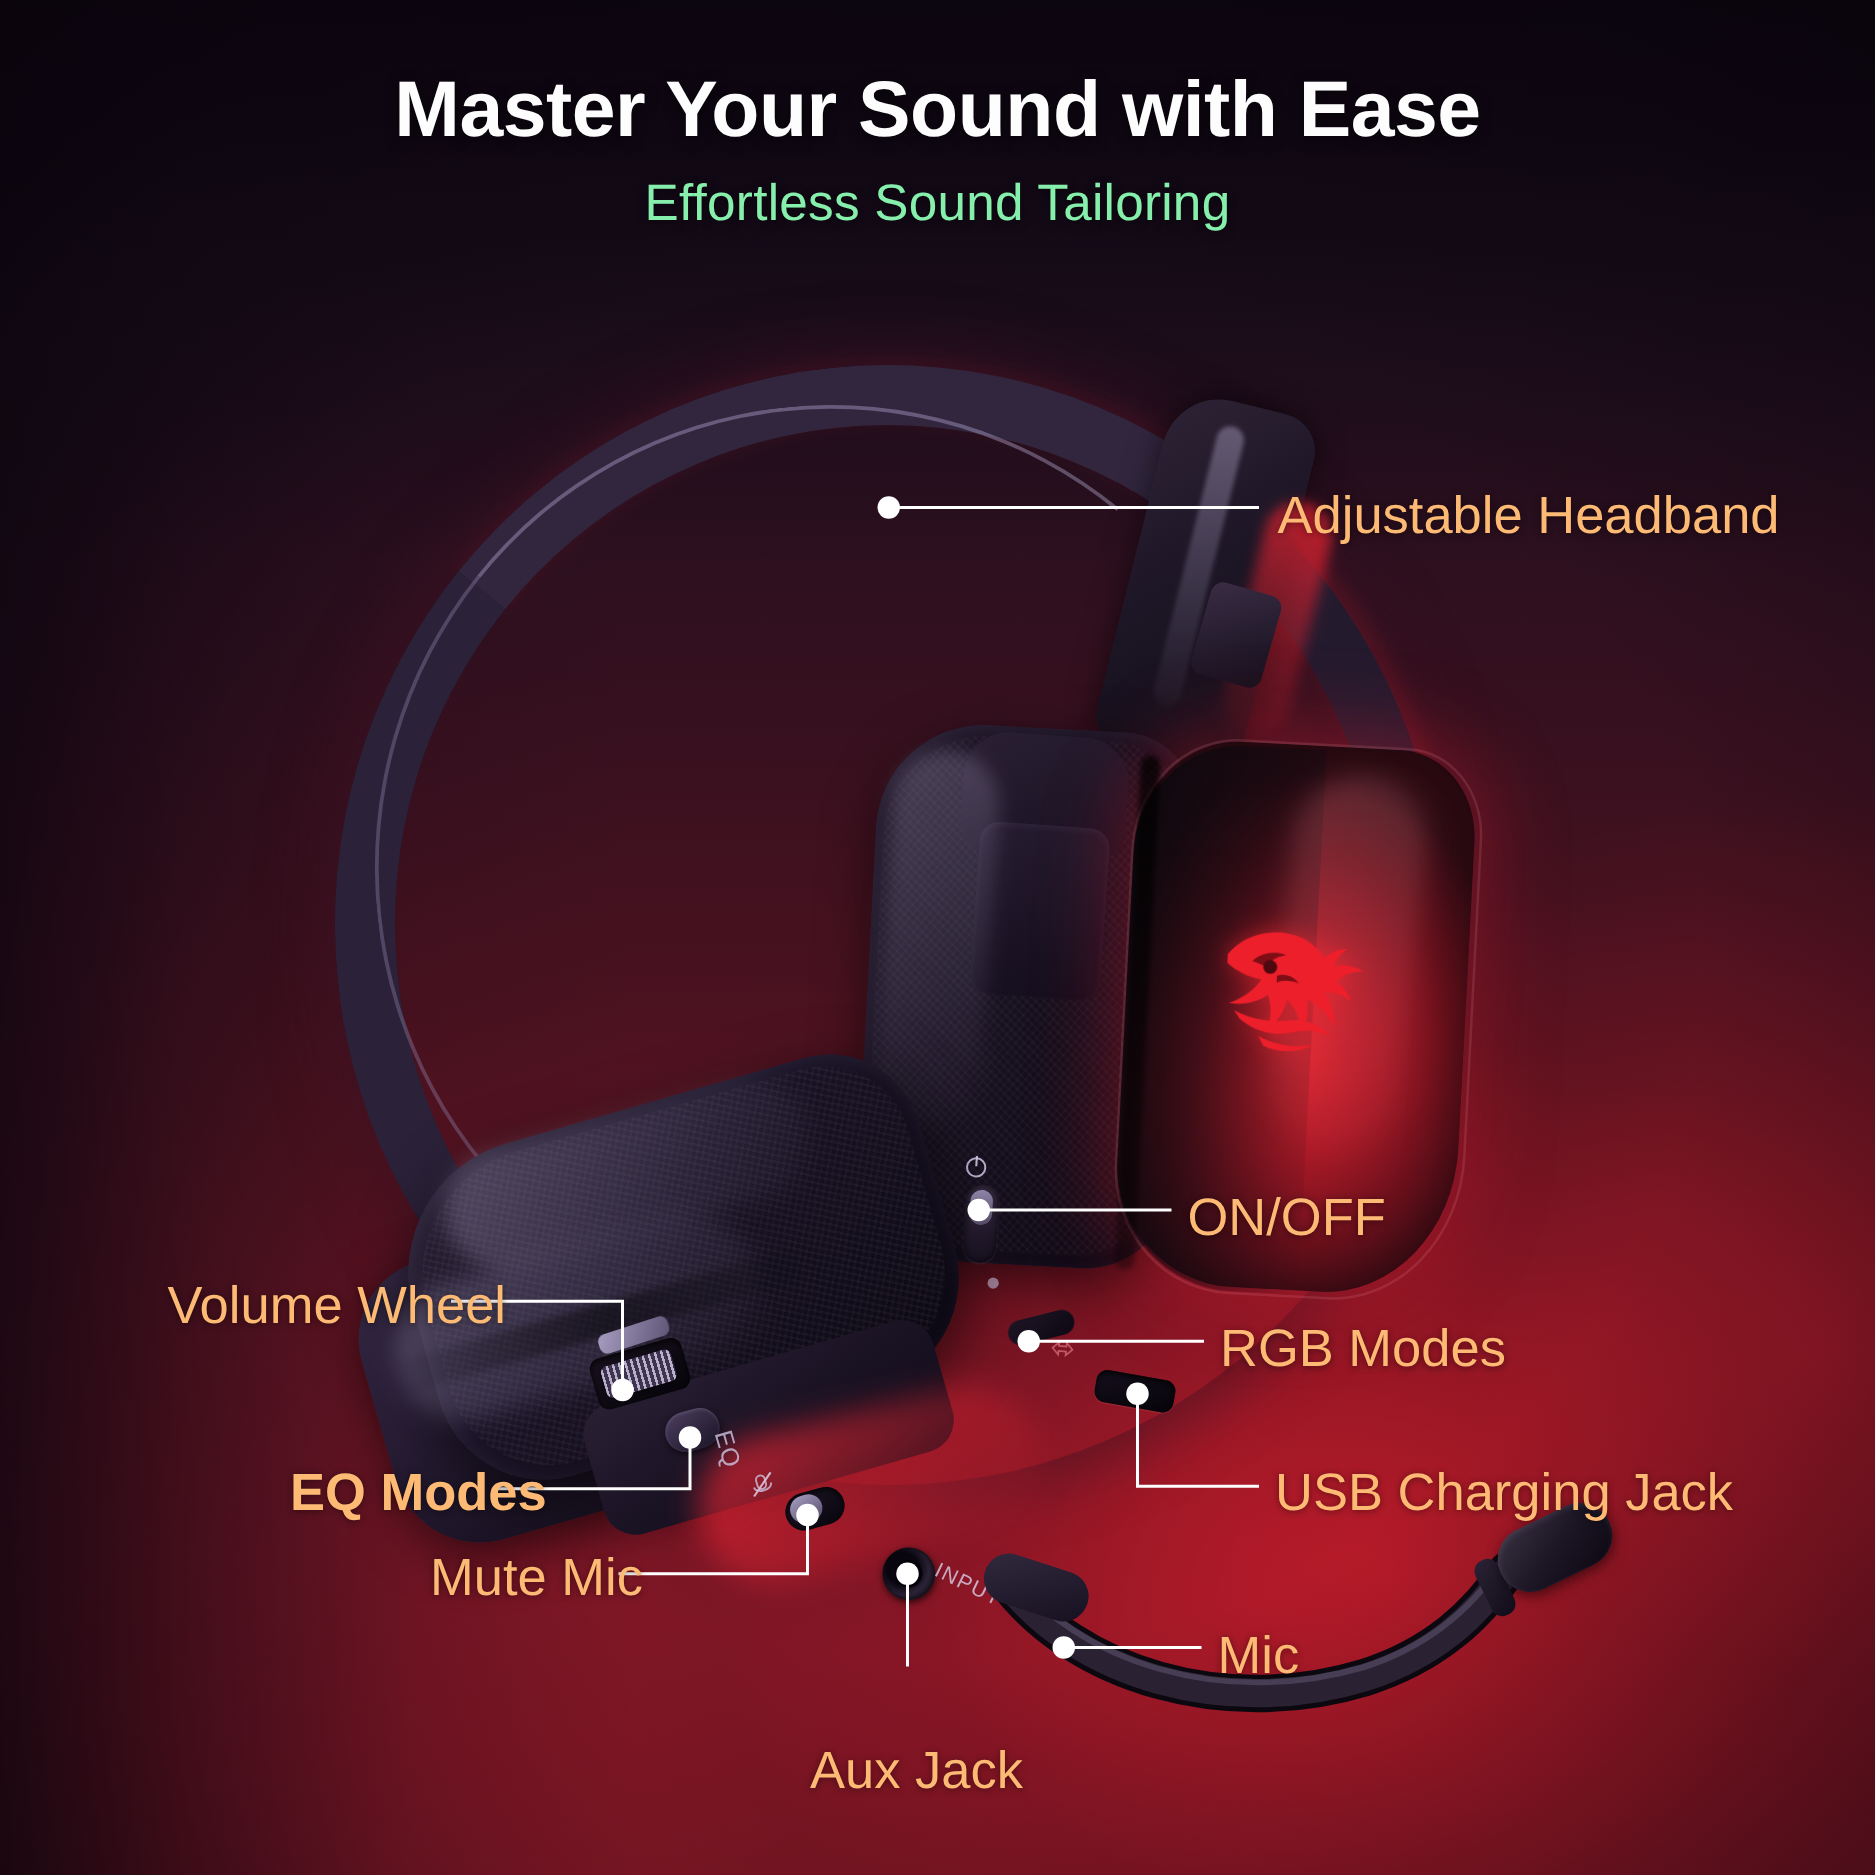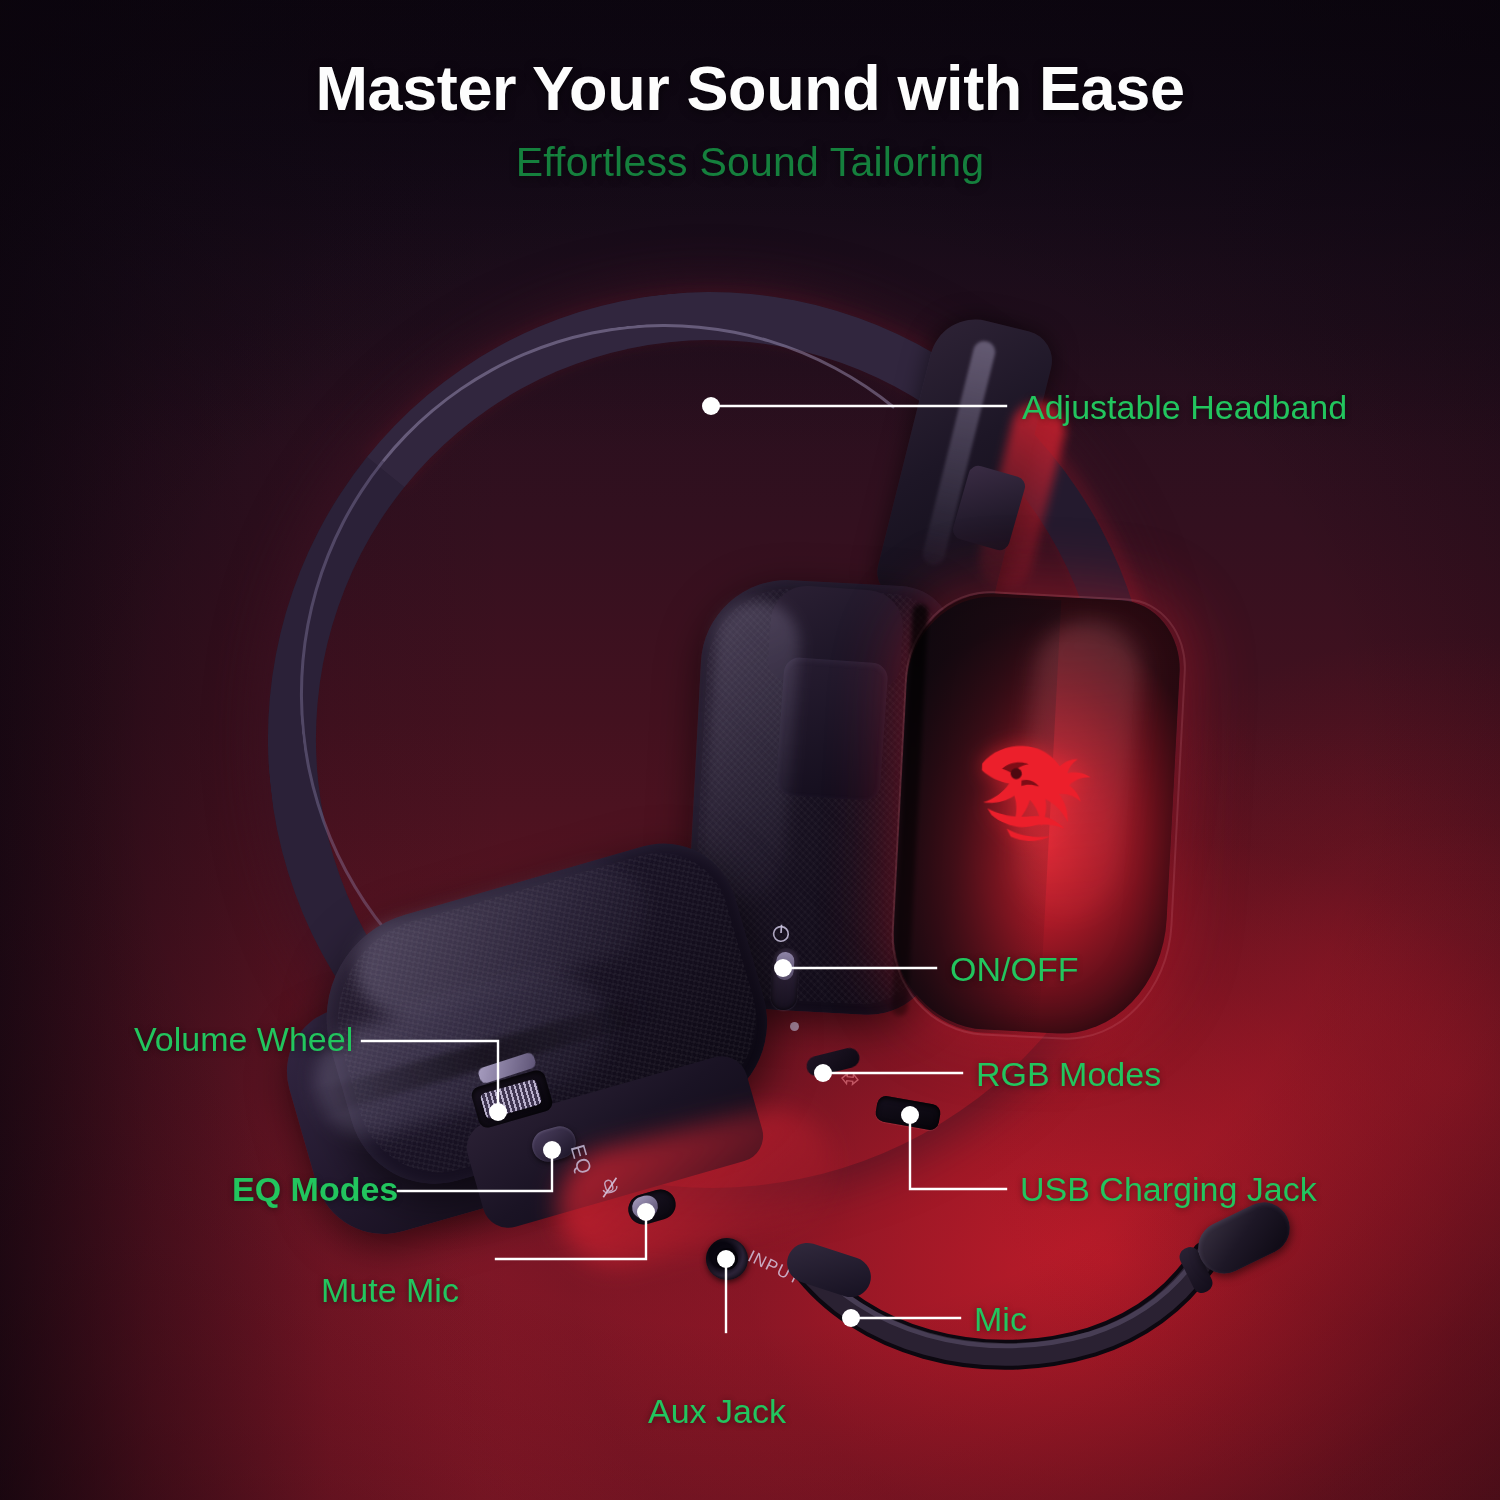--- a/index.html
+++ b/index.html
@@ -234,25 +234,25 @@
     transform:rotate(-26deg);}
   .mic-base{position:absolute;left:786px;top:1250px;width:86px;height:40px;
     background:linear-gradient(150deg,#322a3e,#151020);border-radius:20px;
     transform:rotate(18deg);}
 
   
   .h1{position:absolute;left:0;top:52px;width:1500px;text-align:center;
     color:#fdfdfd;font-size:63px;font-weight:bold;letter-spacing:-0.4px;
     text-shadow:0 2px 10px rgba(0,0,0,0.55);}
   .h2{position:absolute;left:0;top:139px;width:1500px;text-align:center;
-    color:#15803d;font-size:41px;font-weight:normal;letter-spacing:.2px;
+    color:#86efac;font-size:41px;font-weight:normal;letter-spacing:.2px;
     text-shadow:0 2px 8px rgba(0,0,0,0.5);}
 
   
-  .callout{position:absolute;color:#22c55e;font-size:34px;white-space:nowrap;
+  .callout{position:absolute;color:#fdba74;font-size:42px;white-space:nowrap;
     text-shadow:0 1px 6px rgba(0,0,0,0.45);}
   svg.leaders{position:absolute;left:0;top:0;width:1500px;height:1500px;
     pointer-events:none;}
 </style>
 </head>
 <body>
 
 <div id="stage">
 
   <div class="bg-base"></div>
@@ -382,17 +382,17 @@
   </svg>
 
   <div id="callout-layer">
       <div class="callout" style="left: 1022px; top: 388px;">Adjustable Headband</div>
       <div class="callout" style="left: 950px; top: 950px;">ON/OFF</div>
       <div class="callout" style="left: 976px; top: 1055px;">RGB Modes</div>
       <div class="callout" style="left: 1020px; top: 1170px;">USB Charging Jack</div>
       <div class="callout" style="left: 974px; top: 1300px;">Mic</div>
       <div class="callout" style="left: 134px; top: 1020px;">Volume Wheel</div>
       <div class="callout" style="left: 232px; top: 1170px; font-weight: bold;">EQ Modes</div>
-      <div class="callout" style="left: 321px; top: 1238px; margin-top: 33px;">Mute Mic</div>
+      <div class="callout" style="left: 344px; top: 1238px;">Mute Mic</div>
       <div class="callout" style="left: 648px; top: 1348px; margin-top: 44px;">Aux Jack</div>
     </div>
 
 </div>
 
 </body></html>

